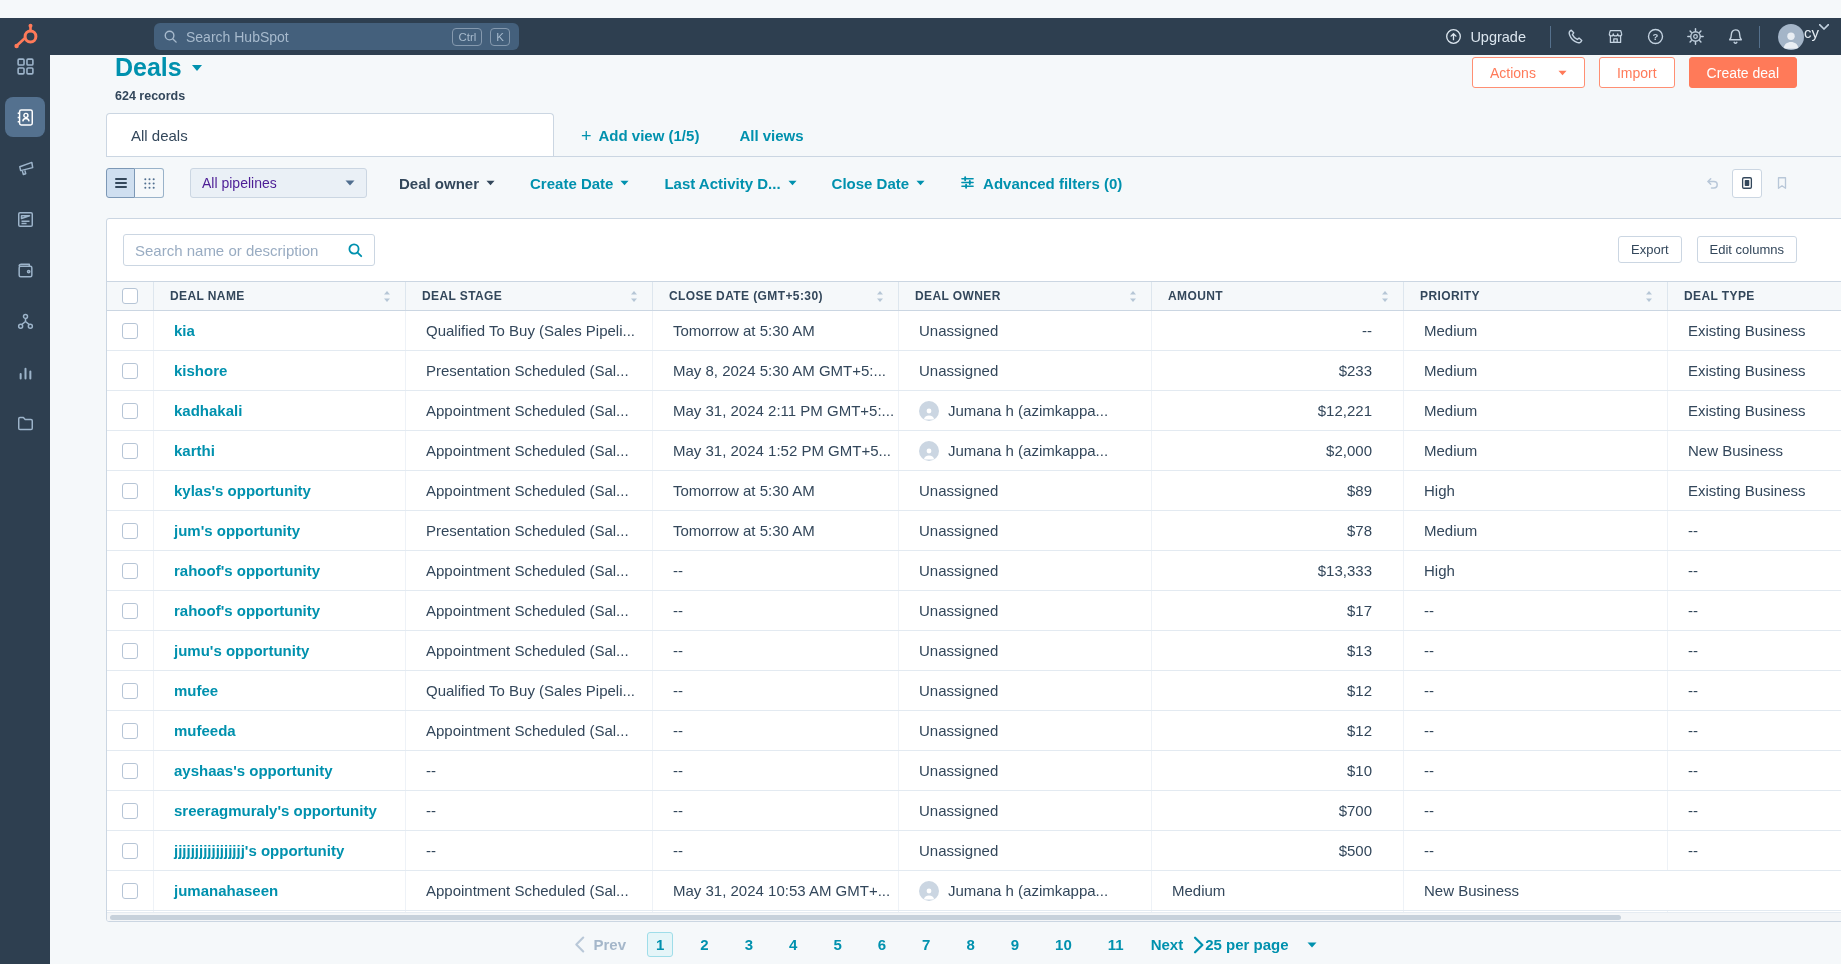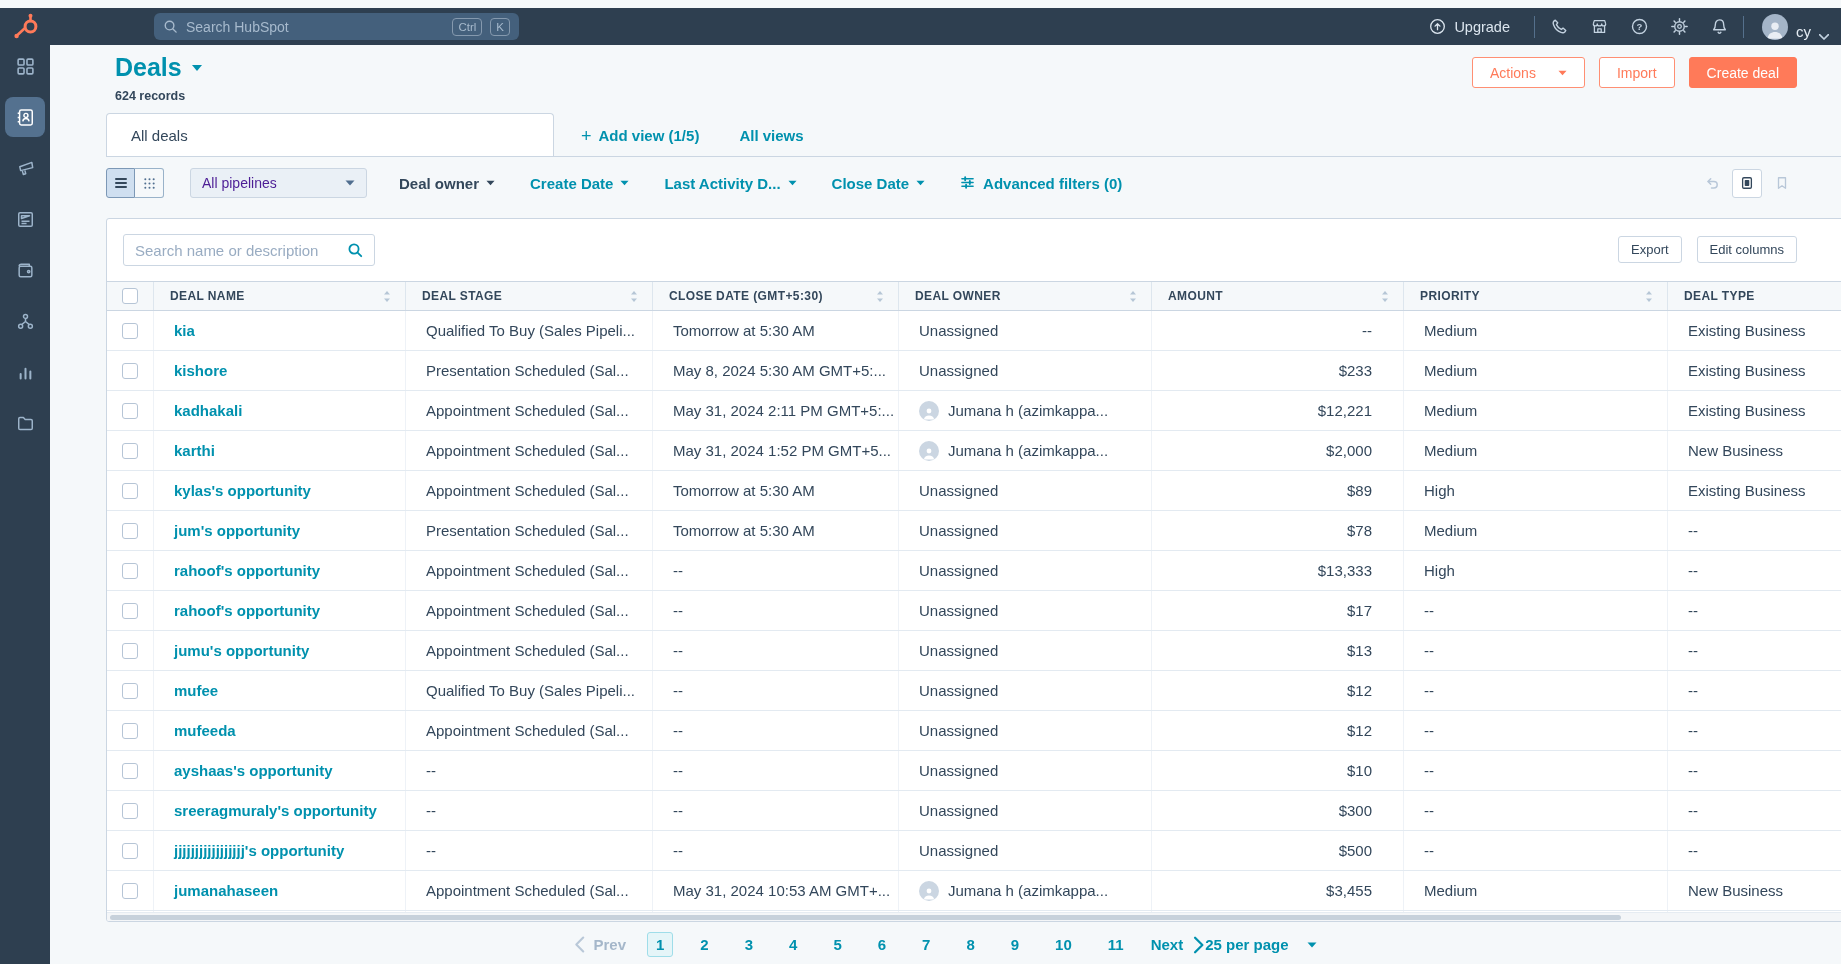--- a/index.html
+++ b/index.html
@@ -1,36 +1,36 @@
 <!DOCTYPE html>
 <html><head>
 <meta charset="utf-8">
 <style>
   * { box-sizing: border-box; }
   html,body { margin:0; width:1841px; height:964px; overflow:hidden;
     background:#f5f8fa; font-family:"Liberation Sans", sans-serif; }
 
   
-  .topbar { position:absolute; top:8px; left:0; width:100%; height:37px;
+  .topbar { position:absolute; top:18px; left:0; width:100%; height:37px;
     background:#2e3f50; display:flex; align-items:center; z-index:20; }
   .logo { margin-left:11px; width:30px; height:27px; flex:none; }
   .tb-search { margin-left:113px; width:365px; height:27px; background:#44607c;
     border-radius:6px; display:flex; align-items:center; padding:0 9px; gap:8px; }
   .tb-search .ph { color:#a7bacd; font-size:14px; flex:1; }
   .tb-search .icon svg { display:block; }
   .kbd { border:1px solid #8599ae; border-radius:4px; font-size:11.5px;
     padding:1px 5px; color:#a7bacd; line-height:14px; }
   .tb-right { margin-left:auto; display:flex; align-items:center; gap:0;
     padding-right:12px; color:#c3d2e0; }
   .tb-upgrade { display:flex; align-items:center; gap:8px; color:#dbe5ee;
     font-size:14.5px; margin-right:20px; cursor:pointer; }
   .tb-divider { width:1px; height:22px; background:#55708c; margin:0 4px; }
   .tb-iconbtn { width:40px; height:36px; display:flex; align-items:center;
     justify-content:center; color:#c3d2e0; background:none; border:none; cursor:pointer; }
-  .tb-user { display:flex; align-items:flex-end; gap:8px; margin-left:14px; cursor:pointer; }
+  .tb-user { display:flex; align-items:flex-start; gap:0; margin-left:14px; cursor:pointer; }
   .tb-avatar { width:26px; height:26px; border-radius:50%; background:#a4b5c8;
     display:flex; align-items:flex-end; justify-content:center; overflow:hidden; }
   .tb-username { color:#e3ebf2; font-size:15px; }
   .caret { display:inline-block; }
 
   
   .sidebar { position:absolute; top:37px; left:0; bottom:0; width:50px;
     background:#2e3f50; display:flex; flex-direction:column; align-items:center;
     padding-top:9px; gap:11px; z-index:15; }
   .sb-item { width:40px; height:40px; border-radius:8px; display:flex;
@@ -774,21 +774,21 @@
             <span class="checkbox"></span>
           </div>
           <div class="tcell">
             <a class="deal-link">sreeragmuraly's opportunity</a>
           </div>
           <div class="tcell">--</div>
           <div class="tcell">--</div>
           <div class="tcell">
             <span>Unassigned</span>
           </div>
-          <div class="tcell right">$300</div>
+          <div class="tcell right">$700</div>
           <div class="tcell">--</div>
           <div class="tcell">--</div>
         </div>
         <div class="trow">
           <div class="ccheck">
             <span class="checkbox"></span>
           </div>
           <div class="tcell">
             <a class="deal-link">jjjjjjjjjjjjjjjjj's opportunity</a>
           </div>
@@ -812,21 +812,20 @@
           <div class="tcell">May 31, 2024 10:53 AM GMT+...</div>
           <div class="tcell">
             <span class="owner-avatar">
               <svg viewBox="0 0 16 16" width="16" height="16">
                 <circle cx="8" cy="6" r="2.4" fill="#ffffff"></circle>
                 <path d="M2.8 14.4 C3.3 11.8 5.3 10.4 8 10.4 C10.7 10.4 12.7 11.8 13.2 14.4 Z" fill="#ffffff"></path>
               </svg>
             </span>
             <span>Jumana h (azimkappa...</span>
           </div>
-          <div class="tcell right">$3,455</div>
           <div class="tcell">Medium</div>
           <div class="tcell">New Business</div>
         </div>
       </div>
     <div class="trow partial">
       <div class="ccheck"></div>
       <div class="tcell"></div>
         <div class="tcell"></div>
         <div class="tcell"></div>
       <div class="tcell"></div>

